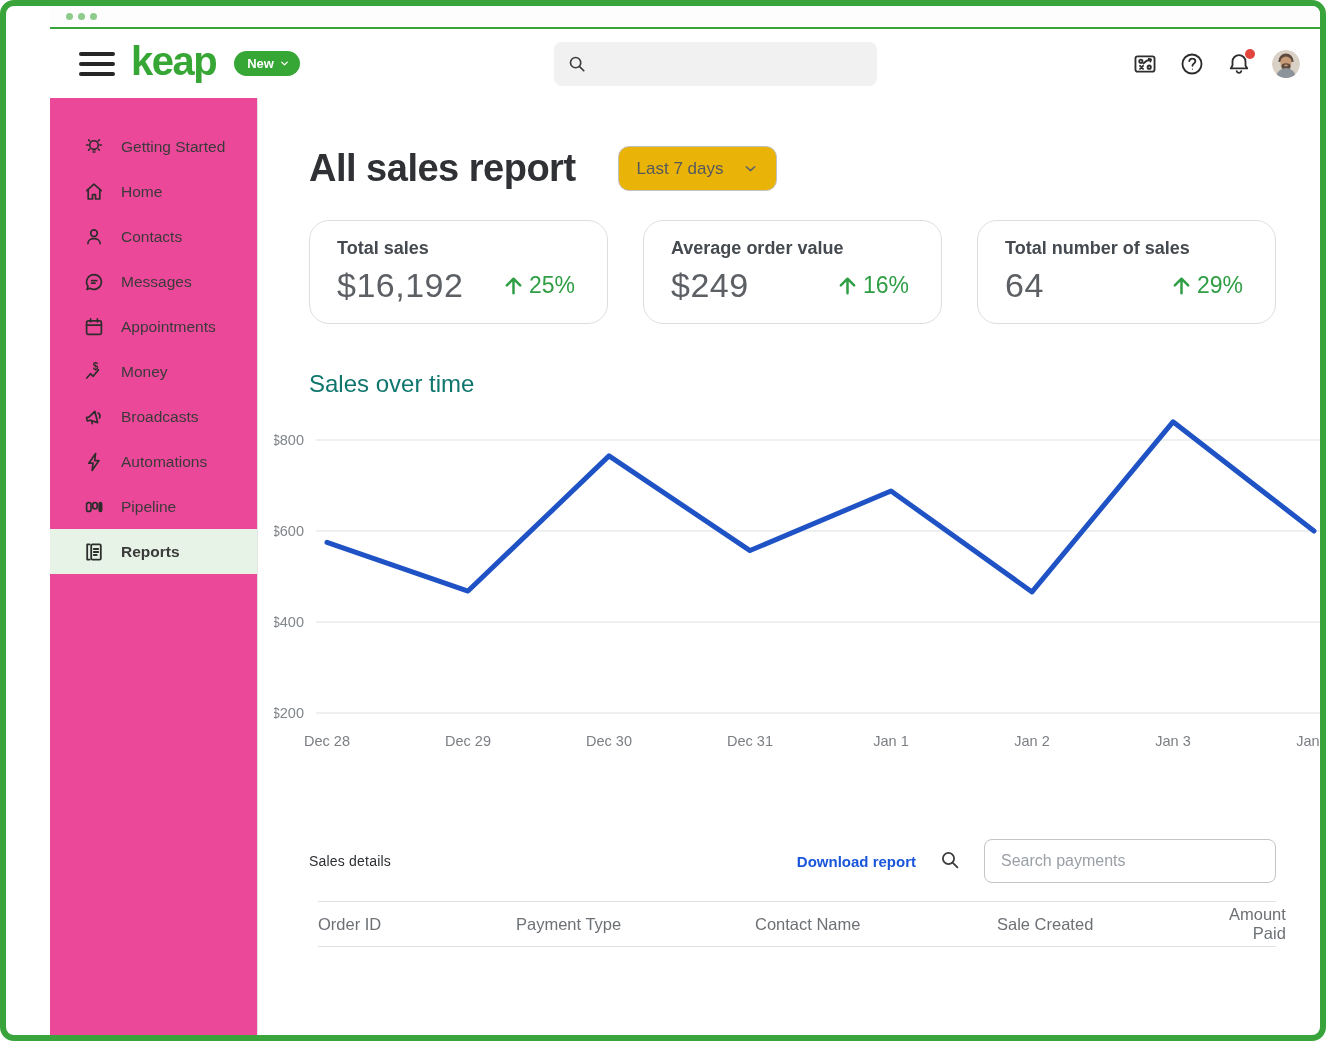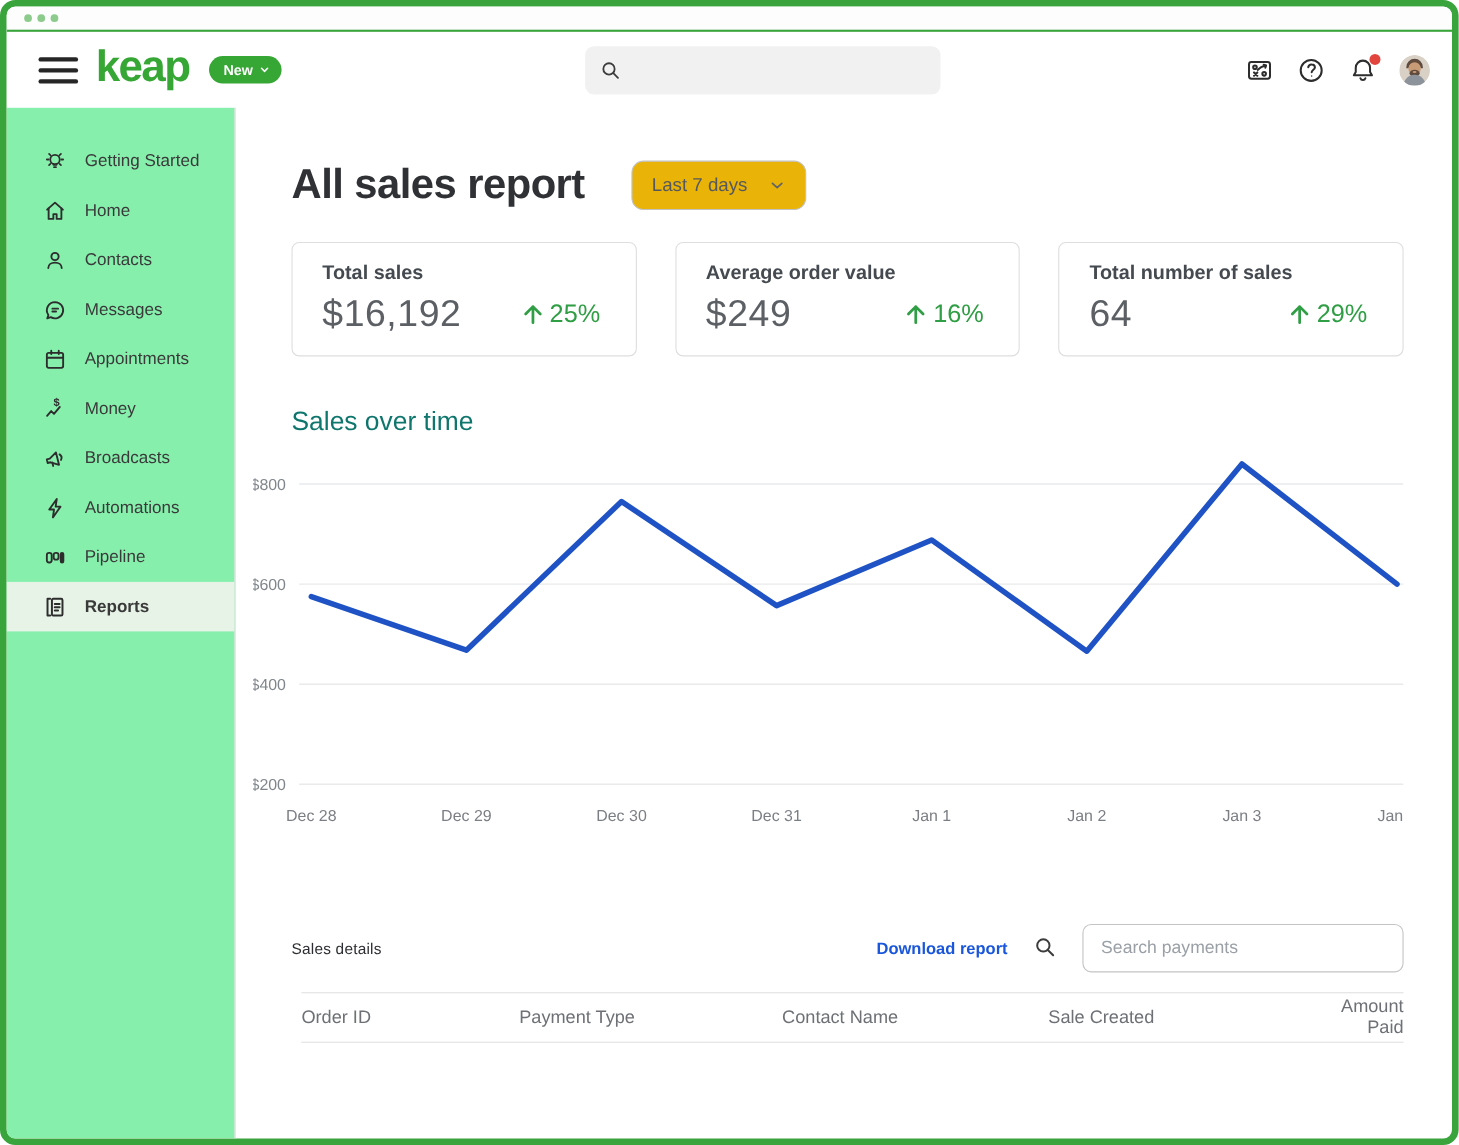--- a/index.html
+++ b/index.html
@@ -1,50 +1,50 @@
 <!DOCTYPE html>
 <html><head>
 <meta charset="utf-8">
 <style>
   * { margin:0; padding:0; box-sizing:border-box; }
   html,body { width:1326px; height:1041px; background:#fff; font-family:"Liberation Sans", sans-serif; }
-  .frame { position:absolute; inset:0; border:6px solid #3aa43c; border-radius:14px; overflow:hidden; background:#fff; display:flex; flex-direction:column; }
+  .frame { position:absolute; inset:0; border:6px solid #3aa43c; border-radius:14px; overflow:hidden; background:#fff; display:flex; flex-direction:column;padding-left:44px; }
   
   .titlebar { height:23px; background:#fdfdfd; display:flex; align-items:center; padding-left:16px; gap:5px; border-bottom:2px solid #3aa43c; flex:none; }
   .dot { width:7px; height:7px; border-radius:50%; background:#8ccb8c; display:inline-block; }
   
   .appbar { height:69px; background:#fff; display:flex; align-items:center; padding:0 20px 0 29px; flex:none; }
   .hamburger { width:36px; height:26px; display:flex; flex-direction:column; justify-content:space-between; cursor:pointer; padding:1px 0; }
   .hamburger span { display:block; height:4px; border-radius:2px; background:#262626; }
   .logo { font-size:40px; font-weight:bold; color:#36a635; letter-spacing:-1.5px; margin-left:16px; line-height:1; padding-bottom:6px; }
   .new-pill { margin-left:18px; background:#36a635; color:#fff; border:none; border-radius:13px; height:25px; padding:0 10px 0 13px; font-size:13px; font-weight:bold; display:inline-flex; align-items:center; gap:5px; font-family:inherit; cursor:pointer;justify-content:space-between; }
   .new-pill svg { width:11px; height:11px; }
   .topsearch { margin-left:auto; margin-right:auto; width:323px; height:44px; background:#f1f1f2; border-radius:8px; display:flex; align-items:center; padding:0 12px; }
   .topsearch svg { width:22px; height:22px; flex:none; }
   .topsearch input { border:none; background:transparent; outline:none; flex:1; margin-left:8px; font-size:15px; font-family:inherit; color:#333; }
   .appbar-right { display:flex; align-items:center; gap:19px; }
   .iconbtn { width:28px; height:28px; display:flex; align-items:center; justify-content:center; position:relative; cursor:pointer; background:none; border:none; }
   .iconbtn svg { width:26px; height:26px; }
   .bell-dot { position:absolute; top:-1px; right:-2px; width:10px; height:10px; border-radius:50%; background:#e2453d; }
   .avatar { width:28px; height:28px; border-radius:50%; overflow:hidden; cursor:pointer; flex:none; }
   
   .split { flex:1; display:flex; min-height:0; }
-  .sidebar { width:208px; flex:none; background:#86efac; border-right:1px solid #e4e4e4; padding-top:26px; }
+  .sidebar { width:208px; flex:none; background:#ec4899; border-right:1px solid #e4e4e4; padding-top:26px; }
   .side-item { height:45px; display:flex; align-items:center; padding-left:32px; gap:15px; cursor:pointer; font-size:15.5px; color:#3a3a3a; }
   .side-item.selected { background:#e7f3e7; font-weight:bold; }
   .side-item .sic { width:24px; height:24px; flex:none; display:flex; }
   .sic svg { width:24px; height:24px; }
   
   .main { flex:1; padding:0 44px 0 51px; overflow:hidden; }
   .titlerow { margin-top:48px; display:flex; align-items:center; }
   .page-title { font-size:38px; color:#2f3135; letter-spacing:-0.5px; }
   .range-btn { margin-left:42px; display:inline-flex; align-items:center; gap:18px; border:1px solid #c2c2c2; border-radius:11px; background:#eab308; height:45px; padding:0 17px 0 18px; font-size:17px; color:#55595e; font-family:inherit; cursor:pointer; }
   .range-btn svg { width:17px; height:17px; }
   .cards { margin-top:29px; display:flex; gap:35px; }
-  .card { flex:1; height:104px; border:1px solid #dedede; border-radius:7px; padding:17px 24px 0 27px; background:#fff; }
+  .card { flex:1; height:104px; border:1px solid #dedede; border-radius:20px; padding:17px 24px 0 27px; background:#fff; }
   .card-label { font-size:18px; font-weight:bold; color:#454a50; }
   .card-row { margin-top:7px; display:flex; align-items:center; justify-content:space-between; padding-right:8px; }
   .card-value { font-size:34px; color:#5c6065; letter-spacing:0.5px; }
   .delta { display:flex; align-items:center; gap:3px; }
   .delta svg { width:25px; height:25px; }
   .delta-text { font-size:23px; color:#2f9e44; }
   .chart-title { margin-top:46px; font-size:24px; color:#0f766e; }
   .chart-wrap { margin-left:-35px; margin-top:15px; }
   .chart-wrap text { font-family:"Liberation Sans", sans-serif; }
   

